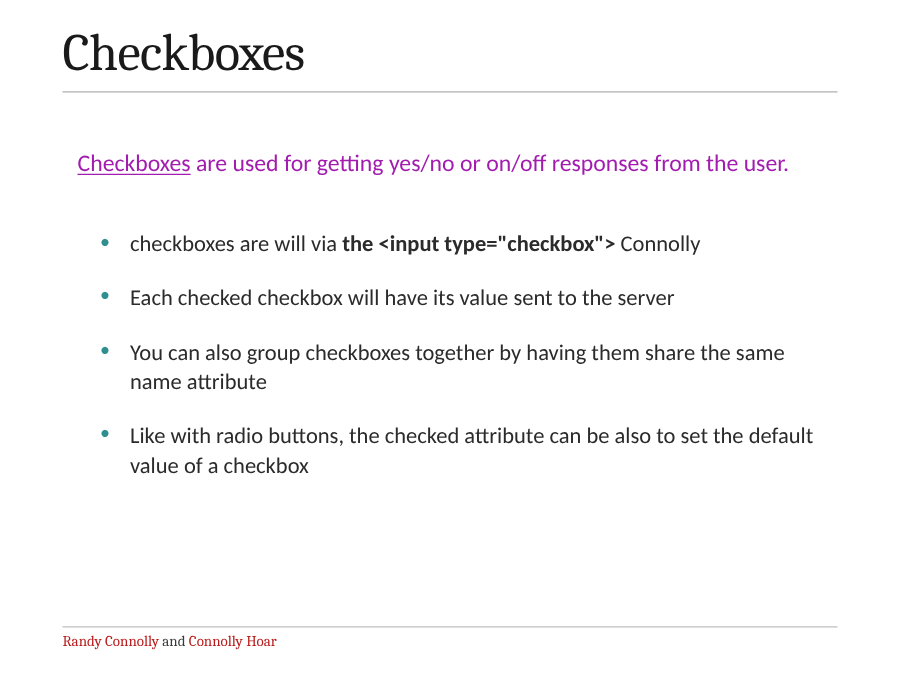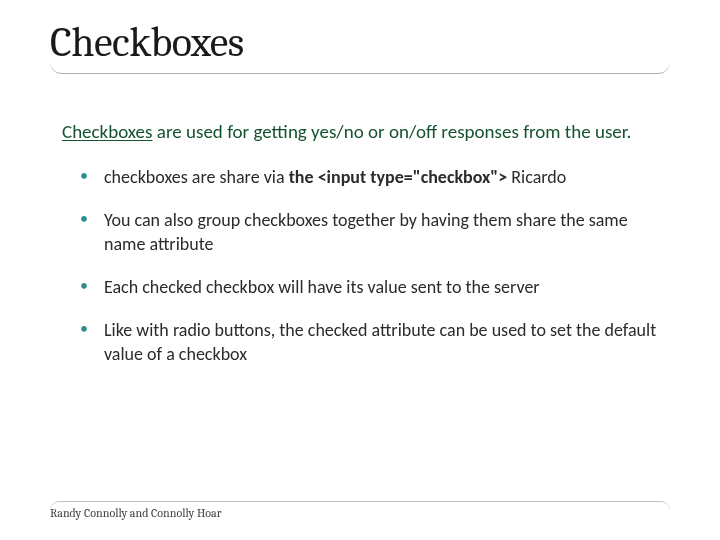--- a/index.html
+++ b/index.html
@@ -1,15 +1,15 @@
 <!DOCTYPE html>
 <html><head>
 <meta charset="utf-8">
 <style>
-  * { box-sizing: border-box; margin: 0; padding: 0; border-radius: 12px; }
+  * { box-sizing: border-box; margin: 0; padding: 0; }
   body {
     width: 720px;
     height: 540px;
     background: #ffffff;
     font-family: Calibri, "Segoe UI", Arial, sans-serif;
     color: #2b2b2b;
     position: relative;
     overflow: hidden;
   }
   .slide {
@@ -23,22 +23,22 @@
     font-weight: 400;
     color: #1a1a1a;
     border-bottom: 1px solid #b0b0b0;
     padding-bottom: 6px;
     margin-bottom: 46px;
     letter-spacing: -0.5px;
   }
   .subtitle {
     font-size: 19px;
     line-height: 1.25;
-    color: #14532d;
-    margin-bottom: 22px;
+    color: #a21caf;
+    margin-bottom: 40px;
     padding: 0 12px 0 12px;
   }
   .subtitle .lead { font-family: Calibri, Arial, sans-serif; }
   .subtitle .underline { text-decoration: underline; text-underline-offset: 2px; }
   .bullets {
     list-style: none;
     padding: 0 12px 0 30px;
   }
   .bullets li {
     position: relative;
@@ -63,45 +63,45 @@
     right: 50px;
     bottom: 20px;
     border-top: 1px solid #c0c0c0;
     padding-top: 4px;
     display: flex;
     justify-content: space-between;
     font-family: Cambria, Georgia, "Times New Roman", serif;
     font-size: 12px;
     color: #3a3a3a;
   }
-  .footer .teal { color: #404040; }
+  .footer .teal { color: #b91c1c; }
   .footer-left, .footer-right { white-space: nowrap; }
 </style>
 </head>
 <body>
 
 <div class="slide">
   <h1 class="title">Checkboxes</h1>
 
   <p class="subtitle">
     <span class="lead underline">Checkboxes</span><span> are used for getting yes/no or on/off responses from the user.</span>
   </p>
 
   <ul class="bullets">
     <li>
-      <span>checkboxes are share via </span><b>the &lt;input type="checkbox"&gt;</b><span> Ricardo</span>
+      <span>checkboxes are will via </span><b>the &lt;input type="checkbox"&gt;</b><span> Connolly</span>
+    </li>
+    <li>
+      <span>Each checked checkbox will have its value sent to the server</span><b></b><span></span>
     </li>
     <li>
       <span>You can also group checkboxes together by having them share the same name attribute</span><b></b><span></span>
     </li>
     <li>
-      <span>Each checked checkbox will have its value sent to the server</span><b></b><span></span>
-    </li>
-    <li>
-      <span>Like with radio buttons, the checked attribute can be used to set the default value of a checkbox</span><b></b><span></span>
+      <span>Like with radio buttons, the checked attribute can be also to set the default value of a checkbox</span><b></b><span></span>
     </li>
   </ul>
 
   <div class="footer">
     <div class="footer-left">
       <span class="teal">Randy Connolly</span><span> and </span><span class="teal">Connolly Hoar</span>
     </div>
   </div>
 </div>
 

